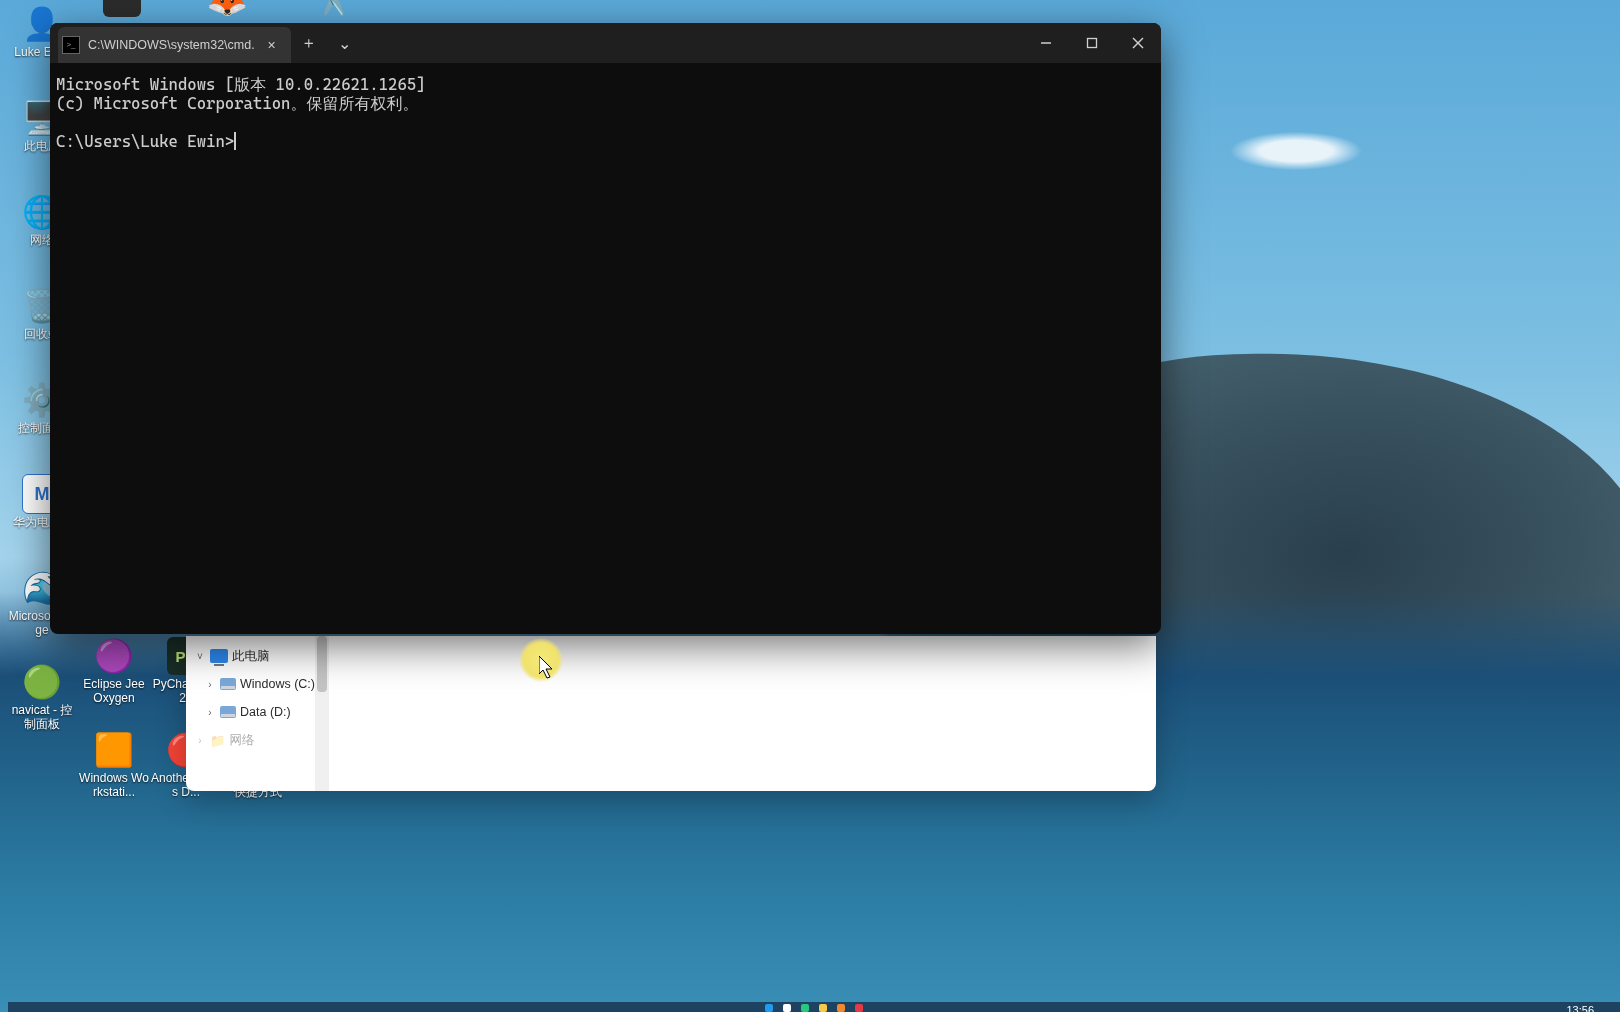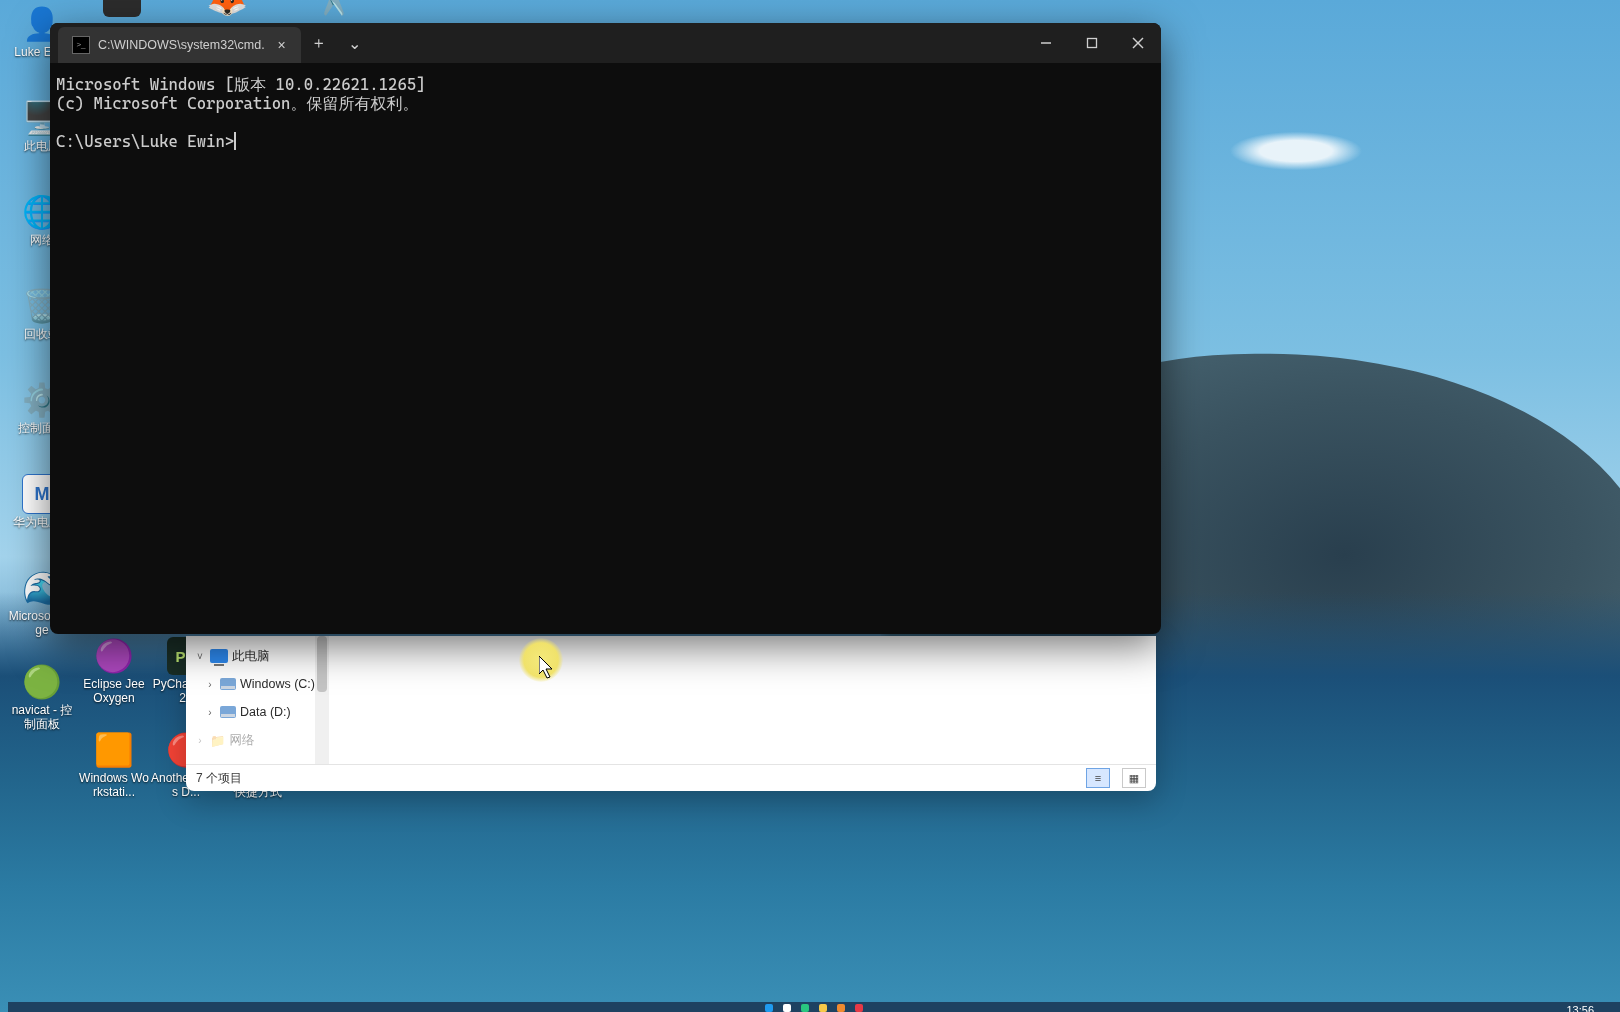--- a/index.html
+++ b/index.html
@@ -25,21 +25,21 @@
     word-break:break-all;max-width:72px;}
 
   
   .sq{width:38px;height:38px;border-radius:6px;}
 
   
   .terminal{position:absolute;left:50px;top:23px;width:1111px;height:611px;
     background:#0d0d0d;border-radius:8px;overflow:hidden;
     box-shadow:0 12px 40px rgba(0,0,0,.55);}
   .titlebar{height:40px;background:#1f1f1f;display:flex;align-items:stretch;color:#cfcfcf;}
-  .tab{display:flex;align-items:center;gap:8px;padding:0 10px 0 14px;background:#333;position:relative;
+  .tab{display:flex;align-items:center;gap:8px;padding:0 10px 0 4px;background:#333;position:relative;
     min-width:190px;border-radius:6px 6px 0 0;margin-top:4px;margin-left:8px;}
   .tab-title{font-size:12.5px;white-space:nowrap;overflow:hidden;text-overflow:ellipsis;flex:1;}
   .tab-x{width:18px;height:18px;display:flex;align-items:center;justify-content:center;border-radius:4px;
     font-size:14px;color:#cfcfcf;}
   .newtab,.chev{width:36px;display:flex;align-items:center;justify-content:center;color:#cfcfcf;font-size:16px;}
   .winbtns{margin-left:auto;display:flex;}
   .winbtn{width:46px;display:flex;align-items:center;justify-content:center;color:#cfcfcf;}
   .tab-icon{width:16px;height:16px;background:#000;border:1px solid #666;display:flex;align-items:center;justify-content:center;}
   .tab-icon::after{content:">_";font-size:8px;color:#999;line-height:1;}
   .term-body{padding:12px 8px 8px 6px;font-family:Consolas,"Cascadia Mono",monospace;
@@ -189,26 +189,20 @@
         <span>📁</span>
         <span>网络</span>
       </div>
     </div>
     <div class="exp-content">
       <div class="exp-scroll" style="left:-14px;right:auto">
         <div class="thumb"></div>
       </div>
     </div>
   </div>
-  <div class="exp-status">
-    <span>7 个项目</span>
-    <span style="flex:1"></span>
-    <span class="viewbtn active">≡</span>
-    <span class="viewbtn">▦</span>
-  </div>
 </div>
 
 <div class="terminal">
   <div class="titlebar">
     <div class="tab">
       <span class="tab-icon"></span>
       <span class="tab-title">C:\WINDOWS\system32\cmd.</span>
       <span class="tab-x">×</span>
     </div>
     <div class="newtab">＋</div>

